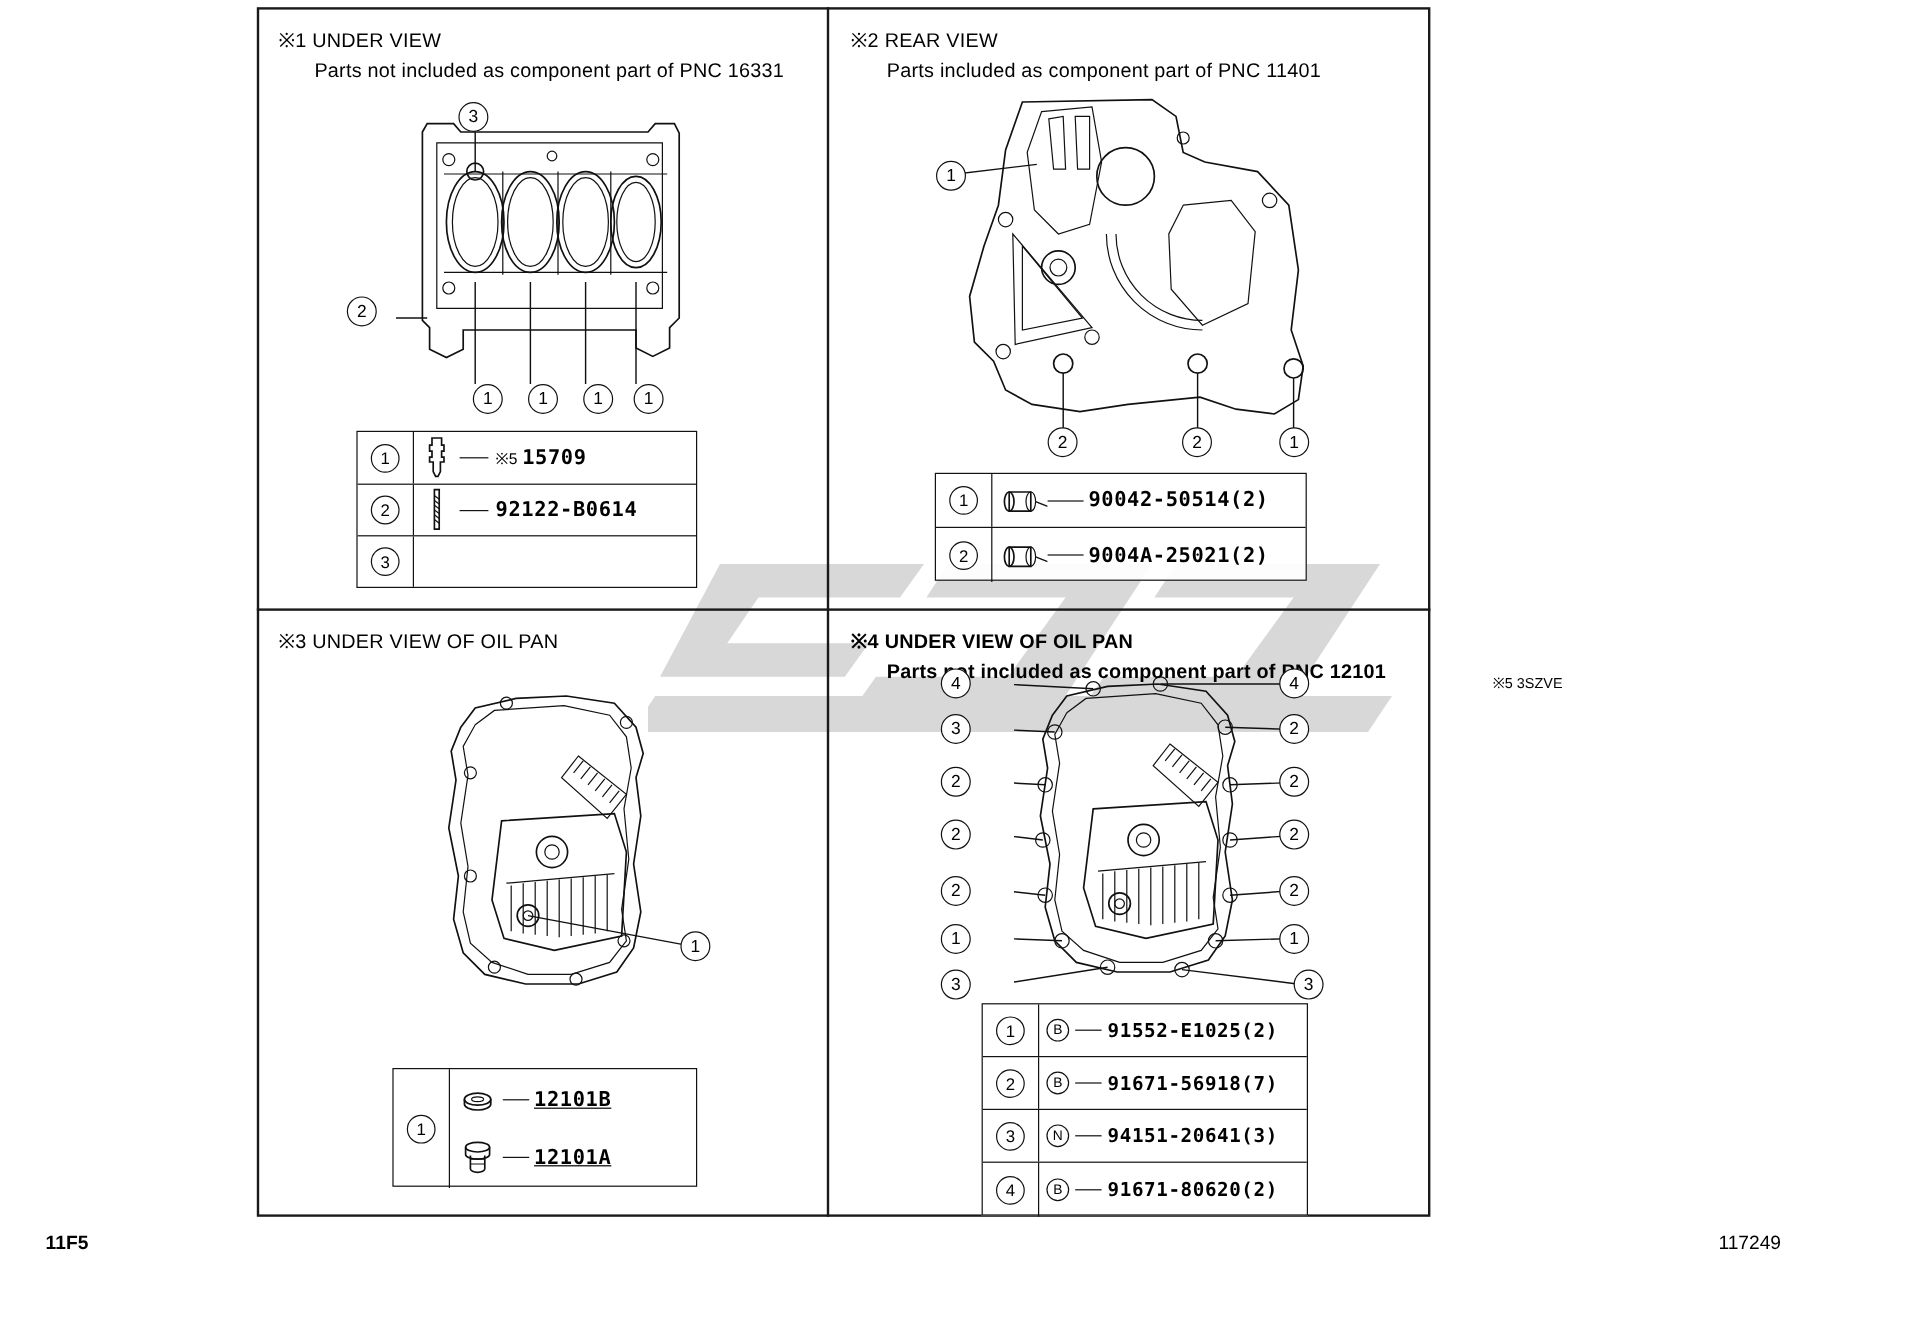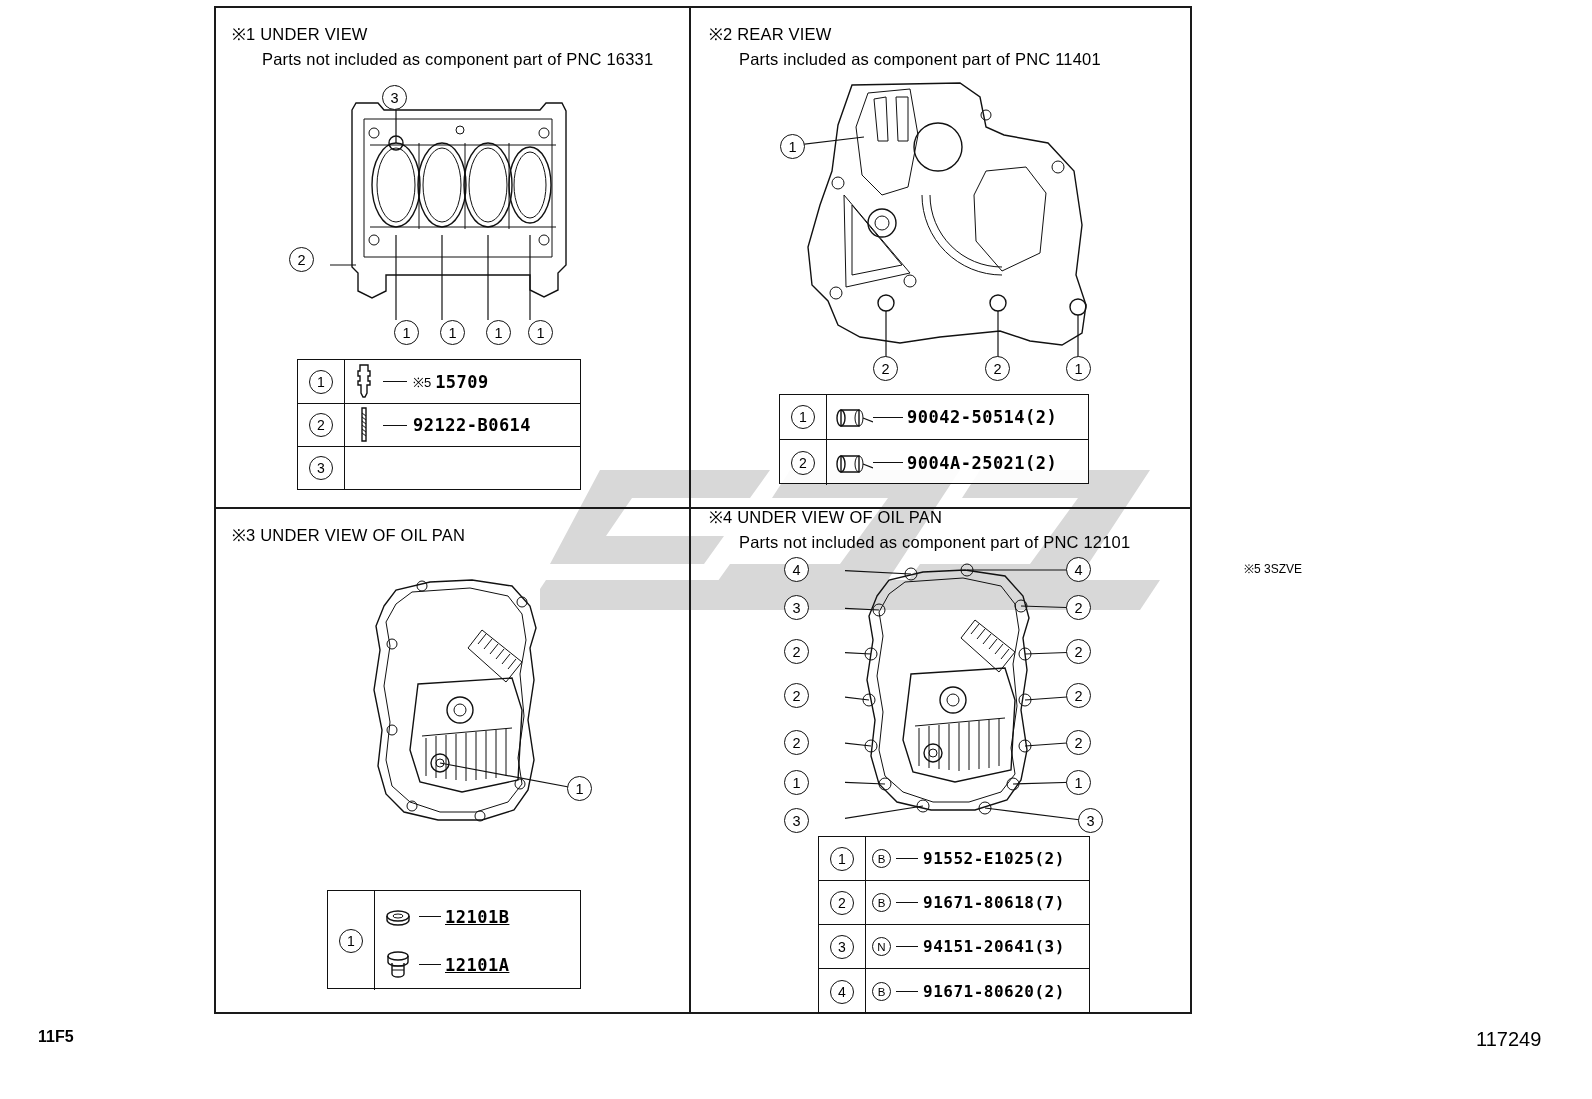--- a/index.html
+++ b/index.html
@@ -67,21 +67,21 @@
     font-size: 16.5px;
     line-height: 25px;
     white-space: nowrap;
     letter-spacing: 0.2px;
   }
   .cap .t1 { display:block; }
   .cap .t2 { display:block; padding-left: 30px; }
   .cap-q1 { left: 232px; top: 22px; }
   .cap-q2 { left: 709px; top: 22px; }
   .cap-q3 { left: 232px; top: 523px; }
-  .cap-q4 { left: 709px; top: 505px; }
+  .cap-q4 { left: 709px; top: 523px; font-weight: bold; }
 
   .note-right {
     position: absolute;
     left: 1244px;
     top: 560px;
     font-size: 12px;
     z-index: 5;
     white-space: nowrap;
   }
 
@@ -90,23 +90,22 @@
     left: 38px;
     top: 1028px;
     font-size: 16px;
     z-index: 5;
     font-weight: bold;
   }
   .corner-right {
     position: absolute;
     left: 1432px;
     top: 1028px;
-    font-size: 20px;
+    font-size: 16px;
     z-index: 5;
-    margin-left: 44px;
   }
 
   
   .legend {
     position: absolute;
     z-index: 6;
     border: 1.6px solid #111;
     background: rgba(255,255,255,0.92);
     box-sizing: border-box;
   }
@@ -504,21 +503,21 @@
         <span class="pn small">91552-E1025(2)</span>
       </div>
     </div>
     <div class="row" style="height:44px;">
       <div class="num">
           <span class="circ">2</span>
         </div>
       <div class="body">
         <span class="circ sm">B</span>
         <span style="display:inline-block;width:22px;border-top:1.4px solid #111;margin:0 5px;"></span>
-        <span class="pn small">91671-80618(7)</span>
+        <span class="pn small">91671-56918(7)</span>
       </div>
     </div>
     <div class="row" style="height:44px;">
       <div class="num">
           <span class="circ">3</span>
         </div>
       <div class="body">
         <span class="circ sm">N</span>
         <span style="display:inline-block;width:22px;border-top:1.4px solid #111;margin:0 5px;"></span>
         <span class="pn small">94151-20641(3)</span>

